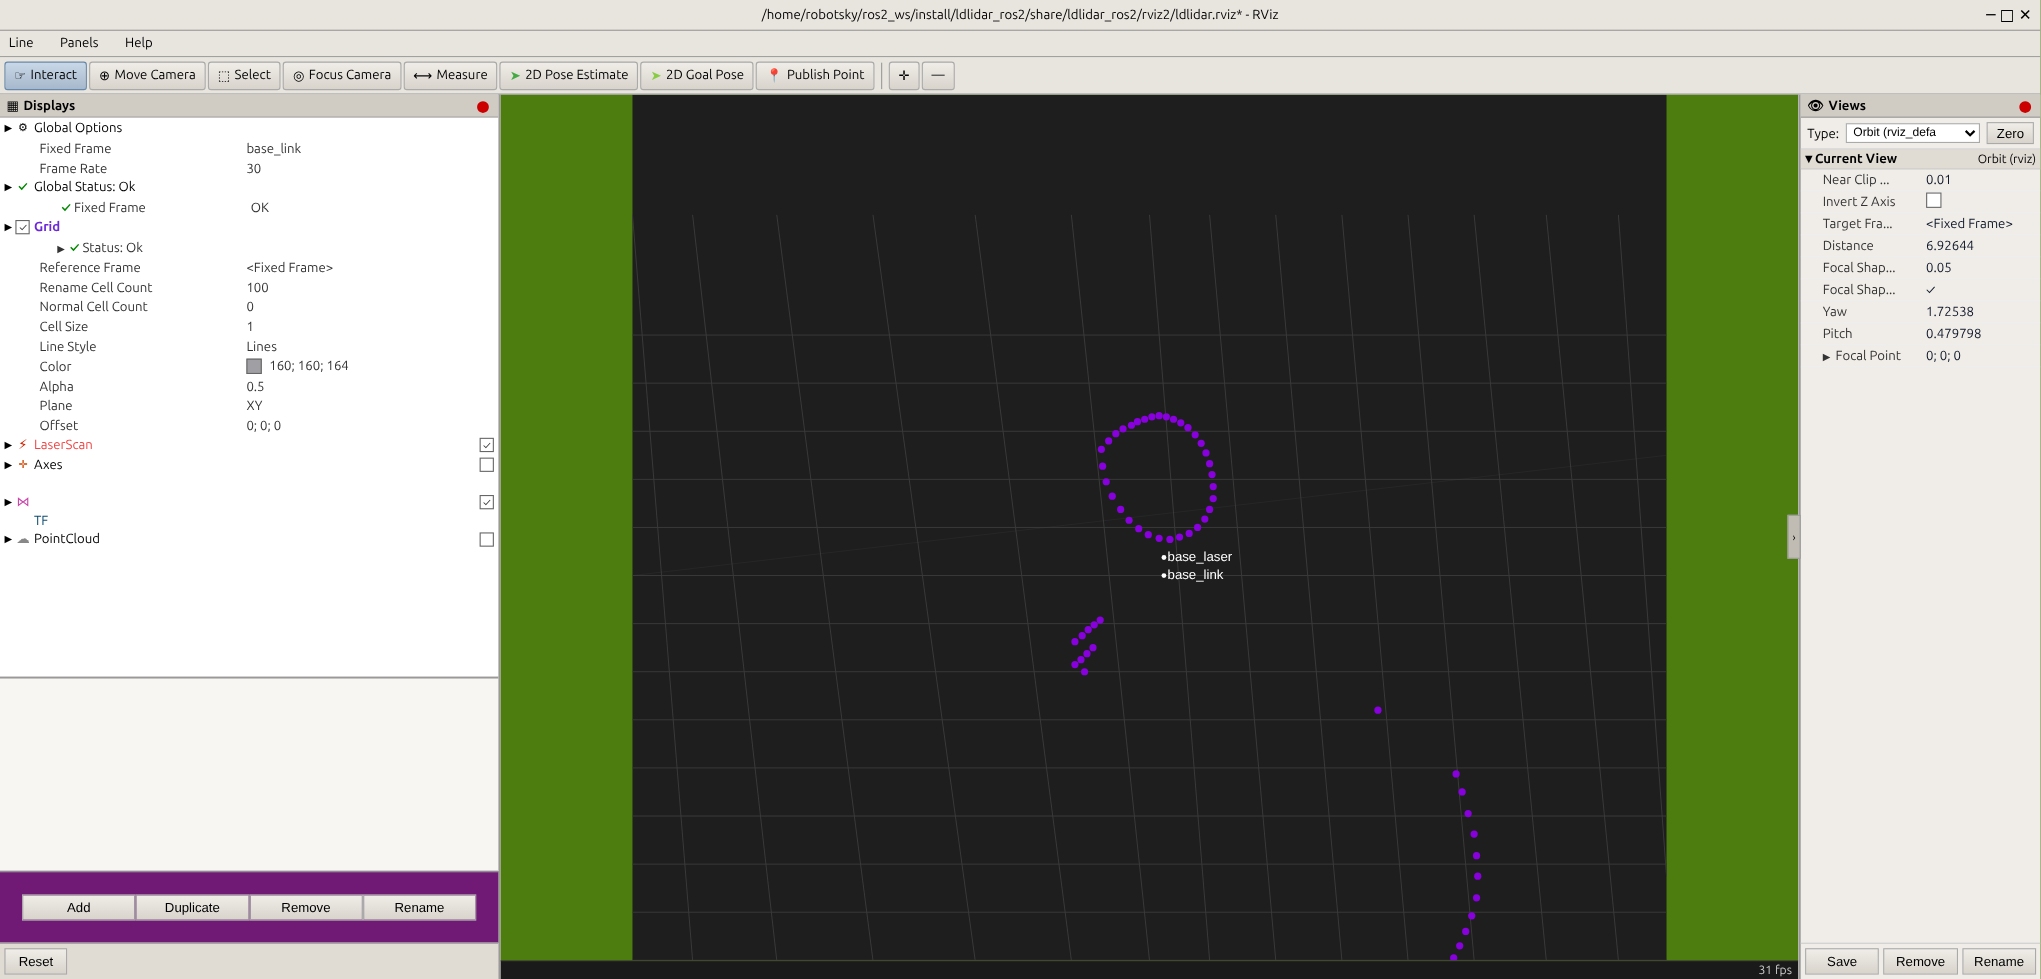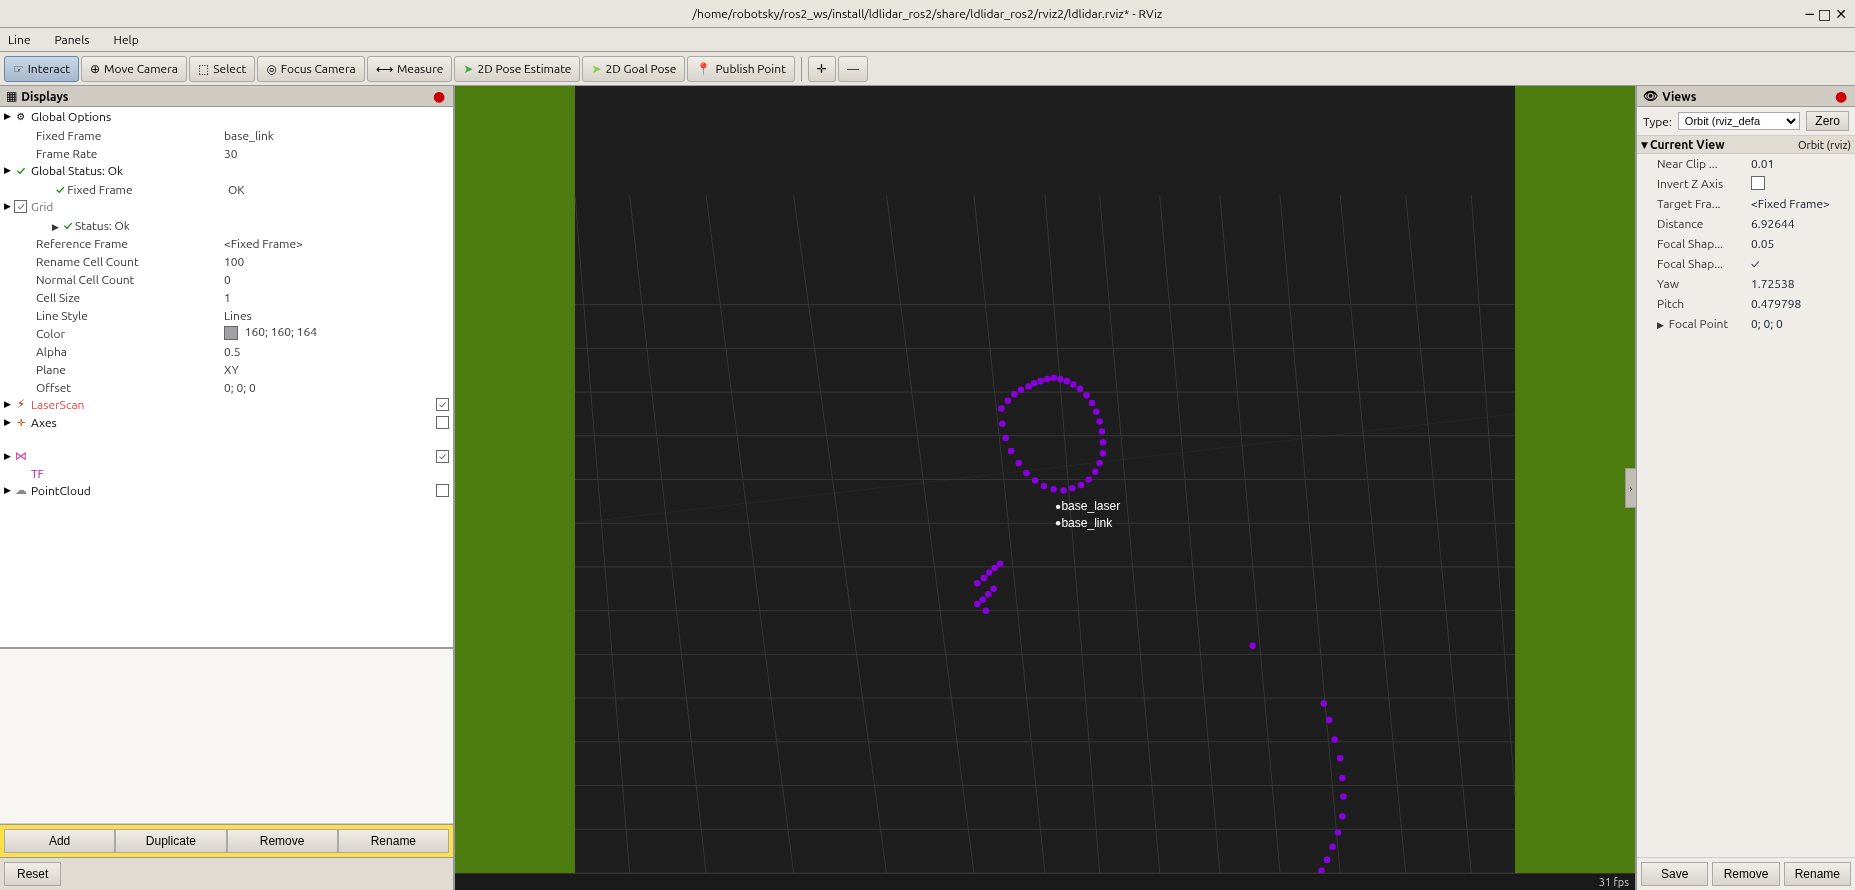--- a/index.html
+++ b/index.html
@@ -40,21 +40,21 @@
     .property-name { width: 220px; padding-left: 32px; color: #333; flex-shrink: 0; }
     .property-value { flex: 1; color: #333; }
     .color-swatch { width: 14px; height: 14px; display: inline-block; border: 1px solid #666; margin-right: 4px; vertical-align: middle; }
     .checkbox-val { width: 14px; height: 14px; border: 1px solid #666; display: inline-flex; align-items: center; justify-content: center; background: white; }
     .checkbox-checked::after { content: '✓'; font-size: 10px; color: #333; }
 
     
     #bottom-subpanel { height: 175px; background: #f0ede8; }
 
     
-    #displays-buttons { background: #fde047; border-top: 1px solid #999; padding: 4px; display: flex; gap: 0; }
+    #displays-buttons { background: #701a75; border-top: 1px solid #999; padding: 20px; display: flex; gap: 0; }
     .bottom-btn { flex: 1; padding: 4px 8px; border: 1px solid #aaa; background: linear-gradient(to bottom, #f0ede8, #d8d4cc); cursor: pointer; font-size: 12px; text-align: center; }
 
     #reset-bar { background: #e0dcd4; border-top: 1px solid #999; padding: 4px; }
     #reset-btn { padding: 4px 12px; border: 1px solid #aaa; background: linear-gradient(to bottom, #f0ede8, #d8d4cc); cursor: pointer; font-size: 12px; }
 
     
     #viewport { flex: 1; position: relative; overflow: hidden; }
     #viewport-canvas { width: 100%; height: 100%; background: #4d7c0f; position: relative; }
 
     
@@ -188,21 +188,21 @@
             <span>Fixed Frame</span>
           </span>
           <span class="property-value">OK</span>
         </div>
 
         <div class="tree-item">
           <span class="expand-arrow">▶</span>
           <span class="tree-icon">
             <div class="checkbox-val checkbox-checked" style="width:13px;height:13px;"></div>
           </span>
-          <span class="tree-label" style="color:#737373;">Grid</span>
+          <span class="tree-label" style="color:#6d28d9;font-weight:bold;">Grid</span>
         </div>
 
         <div class="property-row">
           <span class="property-name" style="padding-left: 48px;">
             <span class="expand-arrow">▶</span>
             <span class="green-check">✓ </span>
             <span>Status: Ok</span>
           </span>
         </div>
         <div class="property-row">
@@ -255,21 +255,21 @@
         <div class="tree-item">
           <span class="expand-arrow">▶</span>
           <span class="tree-icon" style="font-size:10px; color:#cc4400;">✛</span>
           <span class="tree-label">Axes</span>
           <div class="checkbox-val" style="width:13px;height:13px;"></div>
         </div>
 
         <div class="tree-item">
           <span class="expand-arrow">▶</span>
           <span class="tree-icon tf-icon">⋈</span>
-          <span class="tree-label" style="color:#a21caf;margin-top:35px;">TF</span>
+          <span class="tree-label" style="color:#0c4a6e;margin-top:35px;">TF</span>
           <div class="checkbox-val checkbox-checked" style="width:13px;height:13px;"></div>
         </div>
 
         <div class="tree-item">
           <span class="expand-arrow">▶</span>
           <span class="tree-icon cloud-icon">☁</span>
           <span class="tree-label">PointCloud</span>
           <div class="checkbox-val" style="width:13px;height:13px;"></div>
         </div>
 

